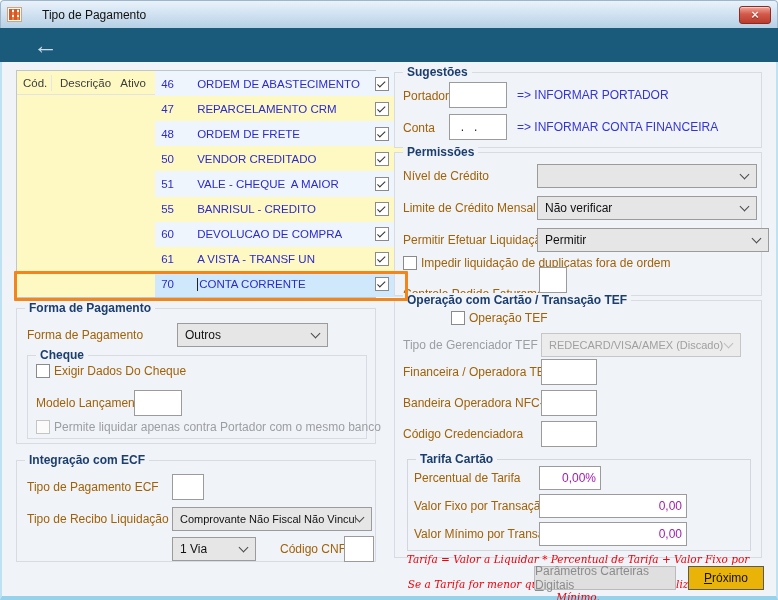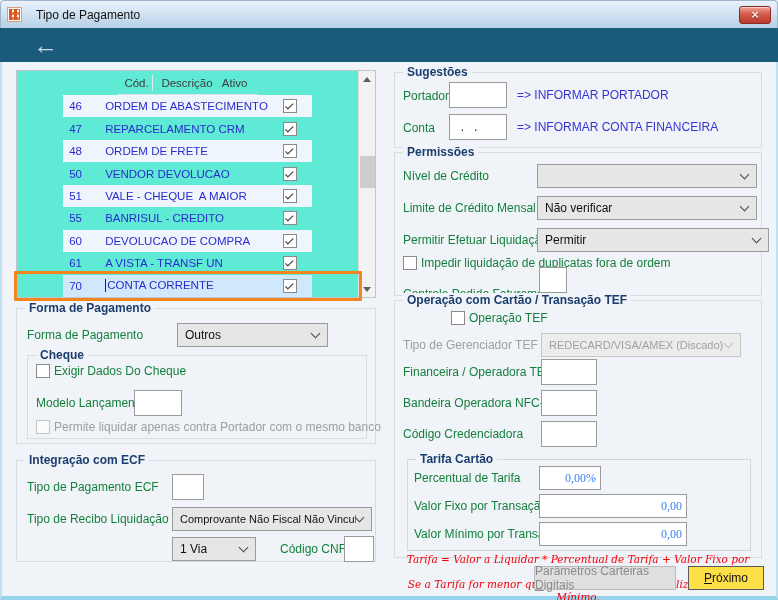--- a/index.html
+++ b/index.html
@@ -6,21 +6,21 @@
   *{box-sizing:border-box;}
   .window{
     width:778px;height:600px;position:relative;overflow:hidden;
     font-family:"Liberation Sans",sans-serif;font-size:12px;color:#1b1b1b;
   }
   
   .titlebar{
     position:absolute;top:0;left:0;right:0;height:28px;
     background:linear-gradient(180deg,#eaf2fa 0%,#d3e3f2 45%,#b6d0e5 100%);
     border:1px solid #9db6cc;border-bottom:none;border-radius:4px 4px 0 0;
-    display:flex;align-items:center;padding:0 6px;gap:14px;
+    display:flex;align-items:center;padding:0 6px;gap:20px;
   }
   .app-icon{width:15px;height:15px;background:#fff;border:1px solid #d9a07e;position:relative;flex:0 0 auto;}
   .app-icon::before{content:"";position:absolute;inset:1px;
     background:
       repeating-linear-gradient(90deg,#dd5527 0 3px,rgba(255,255,255,0) 3px 5px),
       repeating-linear-gradient(0deg,#e8853a 0 3px,rgba(255,255,255,0) 3px 5px);}
   .title-text{font-size:12px;color:#111;flex:1;}
   .close-btn{
     width:32px;height:18px;border-radius:3px;border:1px solid #8e2a1f;
     background:linear-gradient(180deg,#f0a79b 0%,#d3594a 45%,#b83d2e 100%);
@@ -37,28 +37,28 @@
   
   .content{
     position:absolute;top:62px;left:0;right:0;bottom:0;background:#f0f3f8;
     border-left:2px solid #bfe2f3;border-right:2px solid #bfe2f3;border-bottom:4px solid #96d2ea;
   }
   
   .group{position:absolute;border:1px solid #d8dce2;background:#f0f3f8;}
   .gtitle{position:absolute;top:-8px;left:8px;background:#f0f3f8;padding:0 4px;
     font-weight:bold;color:#1c3e6e;font-size:12px;white-space:nowrap;}
   .frow{position:absolute;display:flex;align-items:center;}
-  .lbl{font-size:12px;color:#15803d;white-space:nowrap;}
+  .lbl{font-size:12px;color:#a16207;white-space:nowrap;}
   .lbl.dis{color:#9c9ea1;}
   
   .txt{
     height:24px;border:1px solid #9b9b9b;background:#fff;font-family:"Liberation Sans",sans-serif;
     font-size:12px;padding:0 4px;outline:none;color:#1b1b1b;
   }
-  .txt.val-blue{text-align:right;color:#3b82f6;font-family:Liberation Serif, serif;}
+  .txt.val-blue{text-align:right;color:#a21caf;}
   .combo{
     height:24px;background:#e6e6e6;border:1px solid #9b9b9b;
     display:flex;align-items:center;justify-content:space-between;
     padding:0 8px 0 7px;cursor:pointer;
   }
   .combo .ctext{font-size:12px;color:#111;white-space:nowrap;overflow:hidden;}
   .chev{width:7px;height:7px;border-right:1.4px solid #4a4a4a;border-bottom:1.4px solid #4a4a4a;
     transform:rotate(45deg);margin-top:-3px;flex:0 0 auto;}
   .combo.disabled{background:#ececec;border-color:#c6c6c6;cursor:default;}
   .combo.disabled .ctext{color:#a0a0a0;}
@@ -66,21 +66,21 @@
   .cb{width:14px;height:14px;border:1px solid #8a8a8a;background:#fff;display:inline-flex;
     align-items:center;justify-content:center;flex:0 0 auto;cursor:pointer;}
   .cb .check{width:8px;height:4px;border-left:1.6px solid #333;border-bottom:1.6px solid #333;
     transform:rotate(-45deg) translate(0,-1px);}
   .cb.disabled{border-color:#c4c4c4;background:#fbfbfb;cursor:default;}
   .cbrow{display:flex;align-items:center;gap:4px;}
   .hint{color:#3434d6;font-size:12px;white-space:nowrap;}
   
   .grid{position:absolute;left:14px;top:8px;width:360px;height:228px;display:flex;
     border:1px solid #bfc6cc;background:#fff;}
-  .grid-main{flex:1;display:flex;flex-direction:column;position:relative;background:#5eead4;align-items:center;}
+  .grid-main{flex:1;display:flex;flex-direction:row;position:relative;background:#fef9c3;}
   .grid-header{height:24px;display:flex;align-items:center;border-bottom:1px solid #e3e3e3;
     color:#3c3c3c;font-size:11.5px;}
   .col-cod{width:34px;padding-left:6px;flex:0 0 auto;}
   .col-desc{flex:1;padding-left:8px;white-space:pre;overflow:hidden;}
   .col-ativo{width:44px;flex:0 0 auto;display:flex;justify-content:center;align-items:center;}
   .grid-header .col-desc{border-left:1px solid #e6e6e6;height:16px;display:flex;align-items:center;}
   .grid-rows{flex:1;display:flex;flex-direction:column;}
   .grid-row{flex:1;display:flex;align-items:center;font-size:11.5px;color:#2b2bcd;cursor:pointer;}
   .grid-row.alt{background:#eff5fc;}
   .grid-row.selected{background:#cfe8fb;}
@@ -96,21 +96,21 @@
   .tri-down{width:0;height:0;border-left:4px solid transparent;border-right:4px solid transparent;
     border-top:5px solid #5e5e5e;}
   .sb-thumb{position:absolute;top:85px;left:1px;width:15px;height:32px;background:#cdcdcd;cursor:pointer;}
   
   .rednote{position:absolute;left:2px;right:2px;text-align:center;color:#f30009;
     font-family:"DejaVu Serif",serif;font-style:italic;font-size:10.5px;line-height:12.5px;}
   
   .btn{position:absolute;height:24px;display:flex;align-items:center;justify-content:center;
     font-size:12px;cursor:pointer;}
   .btn.disabled{background:#dfdfdf;border:1px solid #bababa;color:#8b8b8b;cursor:default;}
-  .btn.primary{background:#fde047;border:1px solid #5a5a5a;color:#111;}
+  .btn.primary{background:#eab308;border:1px solid #5a5a5a;color:#111;}
   .u{text-decoration:underline;}
 </style>
 </head>
 <body>
 
 <div class="window">
 
   <div class="titlebar">
     <div class="app-icon"></div>
     <span class="title-text">Tipo de Pagamento</span>
@@ -155,21 +155,21 @@
               <span class="col-cod">48</span>
               <span class="col-desc">ORDEM DE FRETE</span>
               <span class="col-ativo">
                 <span class="cb">
                   <span class="check"></span>
                 </span>
               </span>
             </div>
             <div class="grid-row">
               <span class="col-cod">50</span>
-              <span class="col-desc">VENDOR DEVOLUCAO</span>
+              <span class="col-desc">VENDOR CREDITADO</span>
               <span class="col-ativo">
                 <span class="cb">
                   <span class="check"></span>
                 </span>
               </span>
             </div>
             <div class="grid-row alt">
               <span class="col-cod">51</span>
               <span class="col-desc">VALE - CHEQUE  A MAIOR</span>
               <span class="col-ativo">

